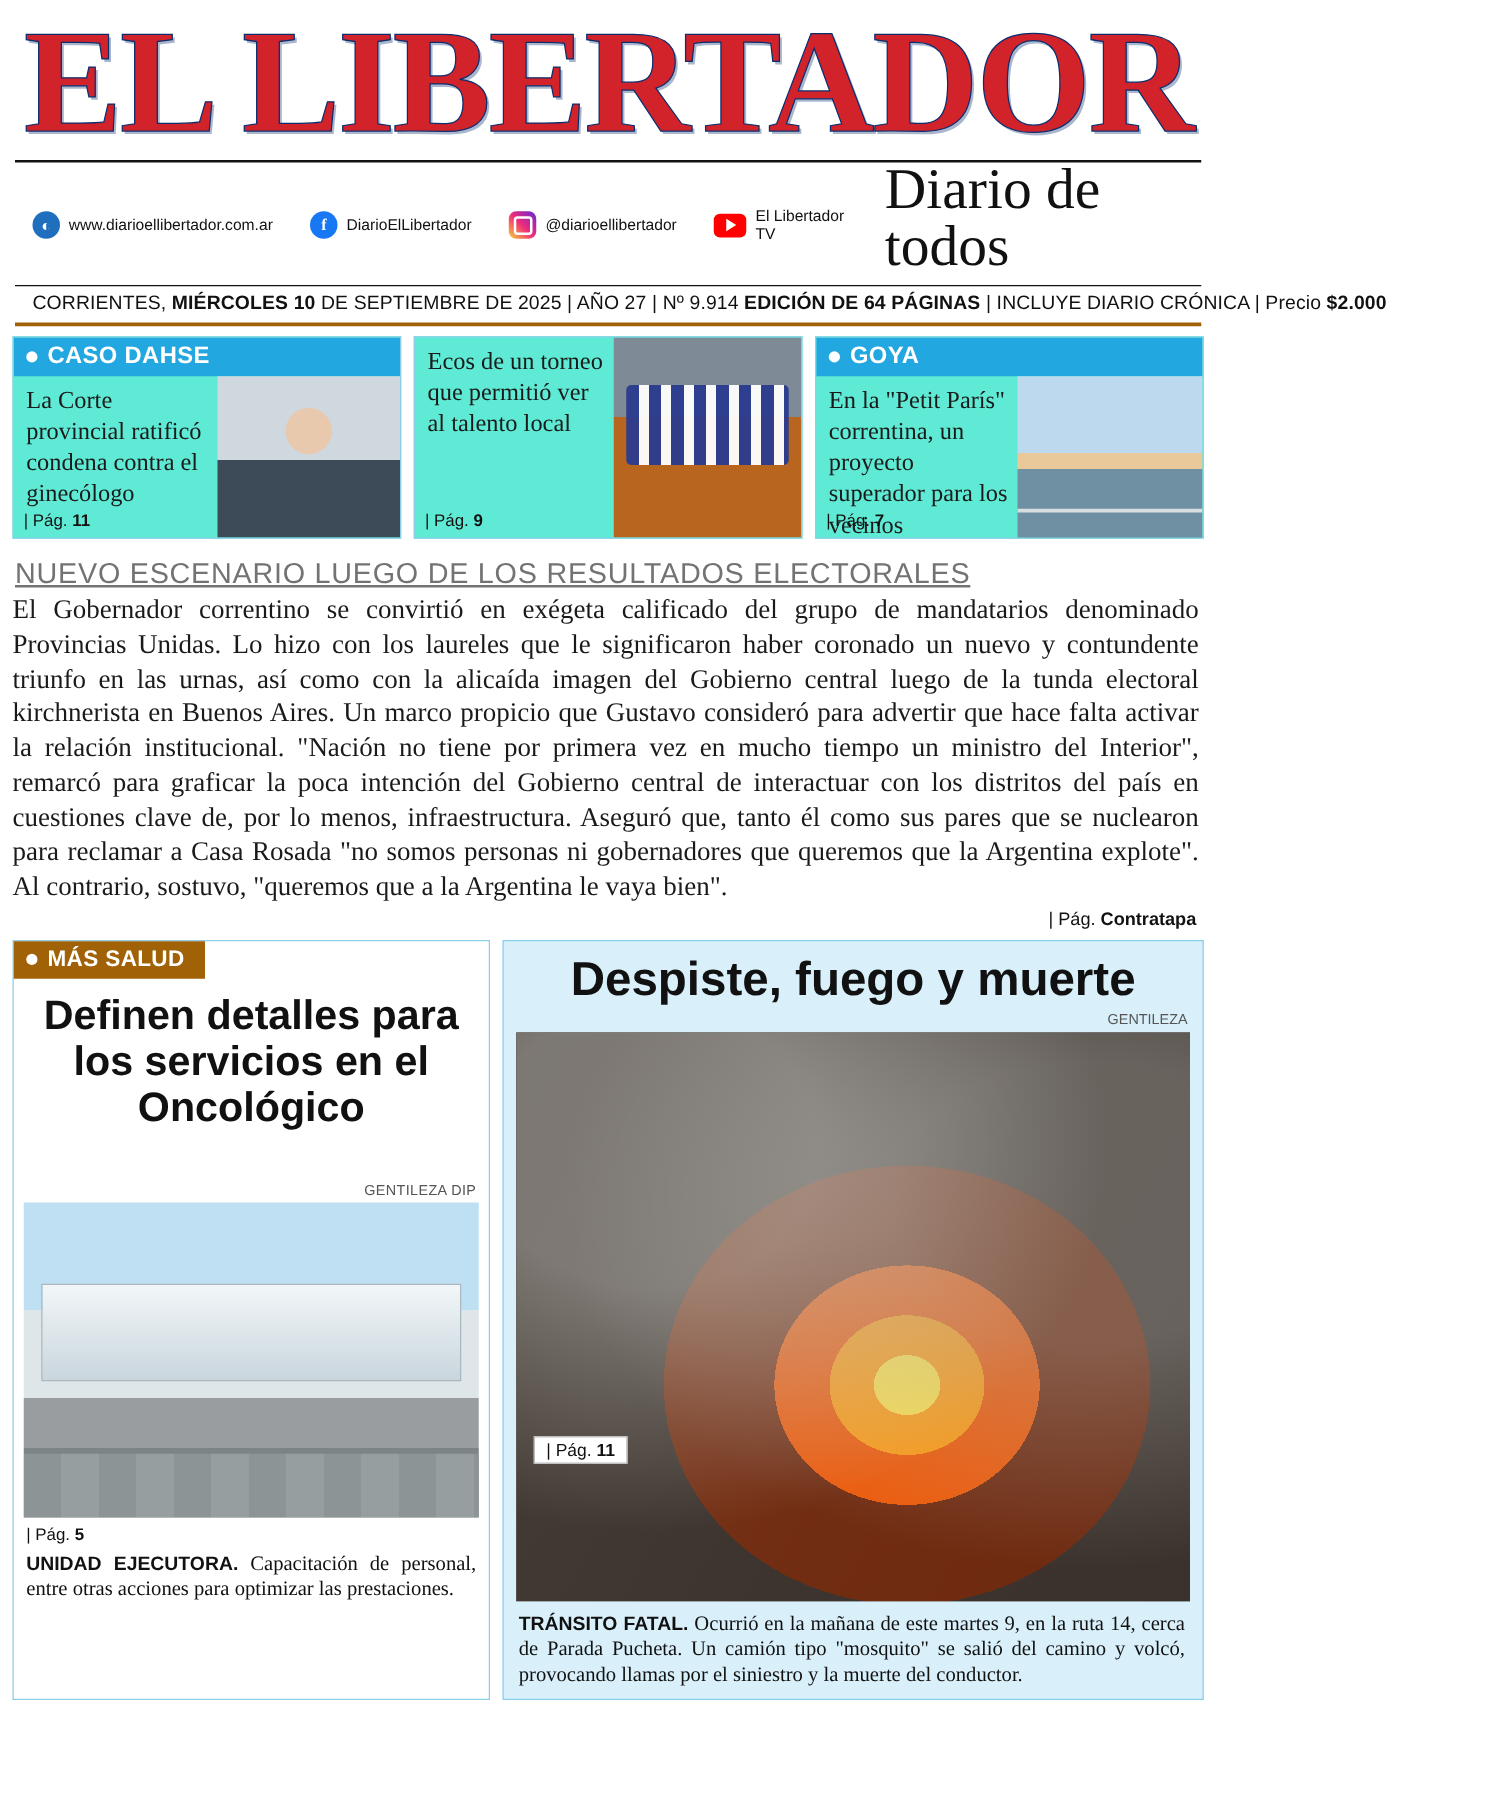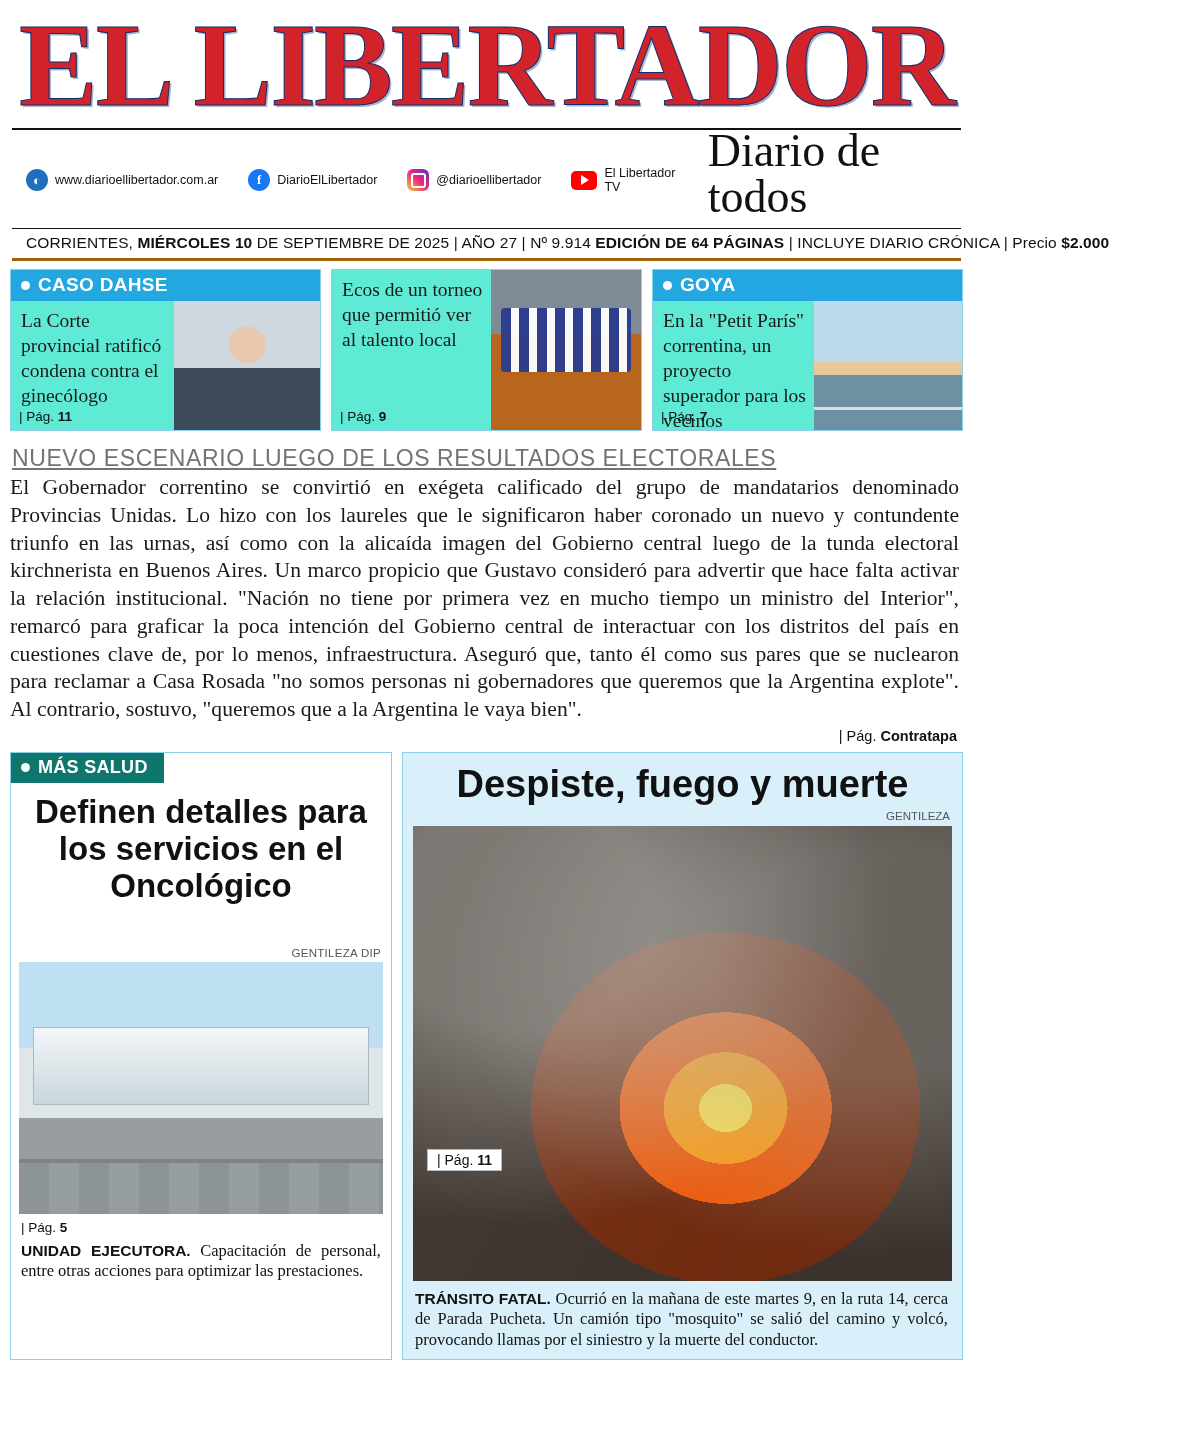--- a/index.html
+++ b/index.html
@@ -144,21 +144,21 @@
 
   
   .bottom{display:flex;gap:10px;padding:8px 10px 0 10px;}
   .col-left{
     width:380px;
     border:1px solid #8ccfe8;
     background:#ffffff;
     position:relative;
   }
   .salud-head{
-    background:#0f766e;color:#fff;font-weight:bold;font-size:18px;
+    background:#a16207;color:#fff;font-weight:bold;font-size:18px;
     display:inline-flex;align-items:center;gap:8px;
     padding:4px 16px 5px 10px;
     letter-spacing:.3px;
   }
   .salud-title{
     font-size:33px;font-weight:bold;line-height:1.13;
     text-align:center;padding:10px 12px 2px 12px;color:#111;
   }
   .credit{
     text-align:right;font-size:11.5px;color:#555;

